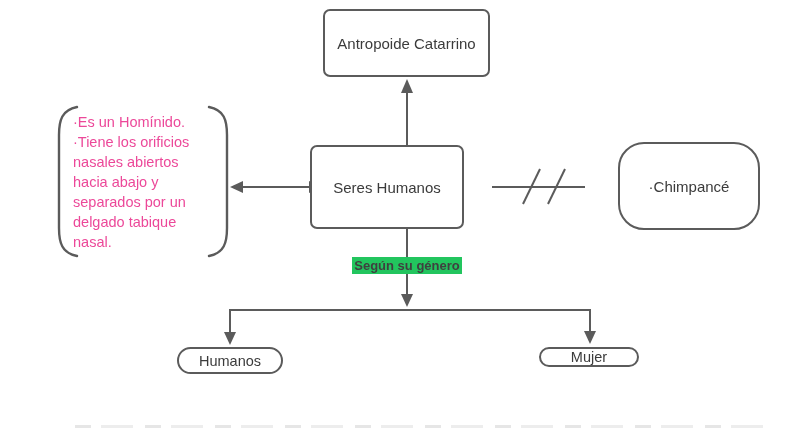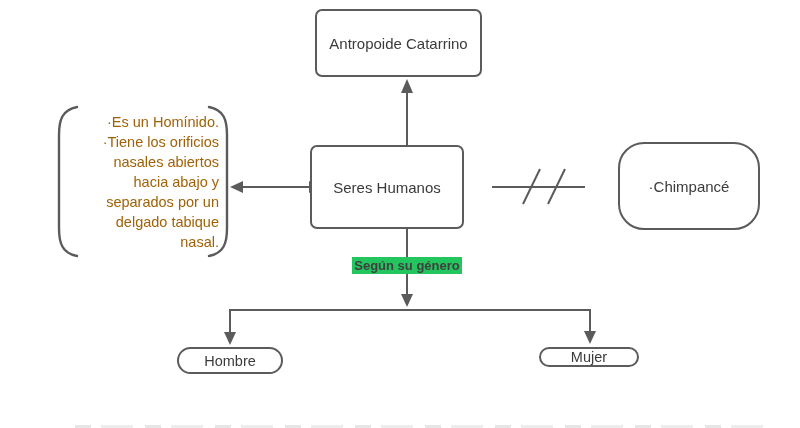--- a/index.html
+++ b/index.html
@@ -9,29 +9,29 @@
   }
   #wires{position:absolute;left:0;top:0;width:800px;height:428px;}
   .node{
     position:absolute;display:flex;align-items:center;justify-content:center;
     border:2px solid #5b5b5b;background:#ffffff;color:#3b3b3b;
     font-size:15px;box-sizing:border-box;text-align:center;
   }
   .rect{border-radius:7px;}
   .softrect{border-radius:26px;margin-left:32px;}
   .pill{border-radius:15px;font-size:14.5px;}
-  #top-box{left:315px;top:9px;width:167px;height:68px;}
+  #top-box{left:323px;top:9px;width:167px;height:68px;}
   #center-box{left:310px;top:145px;width:154px;height:84px;}
   #chimp-box{left:586px;top:142px;width:142px;height:88px;}
   #hombre-pill{left:177px;top:347px;width:106px;height:27px;}
   #mujer-pill{left:539px;top:347px;width:100px;height:20px;}
   #note-text{
     position:absolute;left:73px;top:112px;width:146px;
-    font-size:14.5px;line-height:20px;color:#a16207;
-    white-space:pre-line;text-align:right;
+    font-size:14.5px;line-height:20px;color:#ec4899;
+    white-space:pre-line;text-align:left;
   }
   #genero-label{
     position:absolute;left:352px;top:257px;width:110px;
     background:#22c55e;color:#3f3f3f;font-size:13px;font-weight:bold;
     text-align:center;padding:1px 0;
   }
   #bottom-artifact{
     position:absolute;left:75px;bottom:0;width:688px;height:3px;
     background:repeating-linear-gradient(90deg,#e6e6e6 0 16px,transparent 16px 26px,#ededed 26px 58px,transparent 58px 70px);
   }
@@ -95,21 +95,21 @@
 ·Tiene los orificios
 nasales abiertos
 hacia abajo y
 separados por un
 delgado tabique
 nasal.</div>
 
   <div id="genero-label">Según su género</div>
 
   <div class="node pill" id="hombre-pill">
-    <span>Hombre</span>
+    <span>Humanos</span>
   </div>
 
   <div class="node pill" id="mujer-pill">
     <span>Mujer</span>
   </div>
 
   <div id="bottom-artifact"></div>
 </div>
 
 </body></html>

